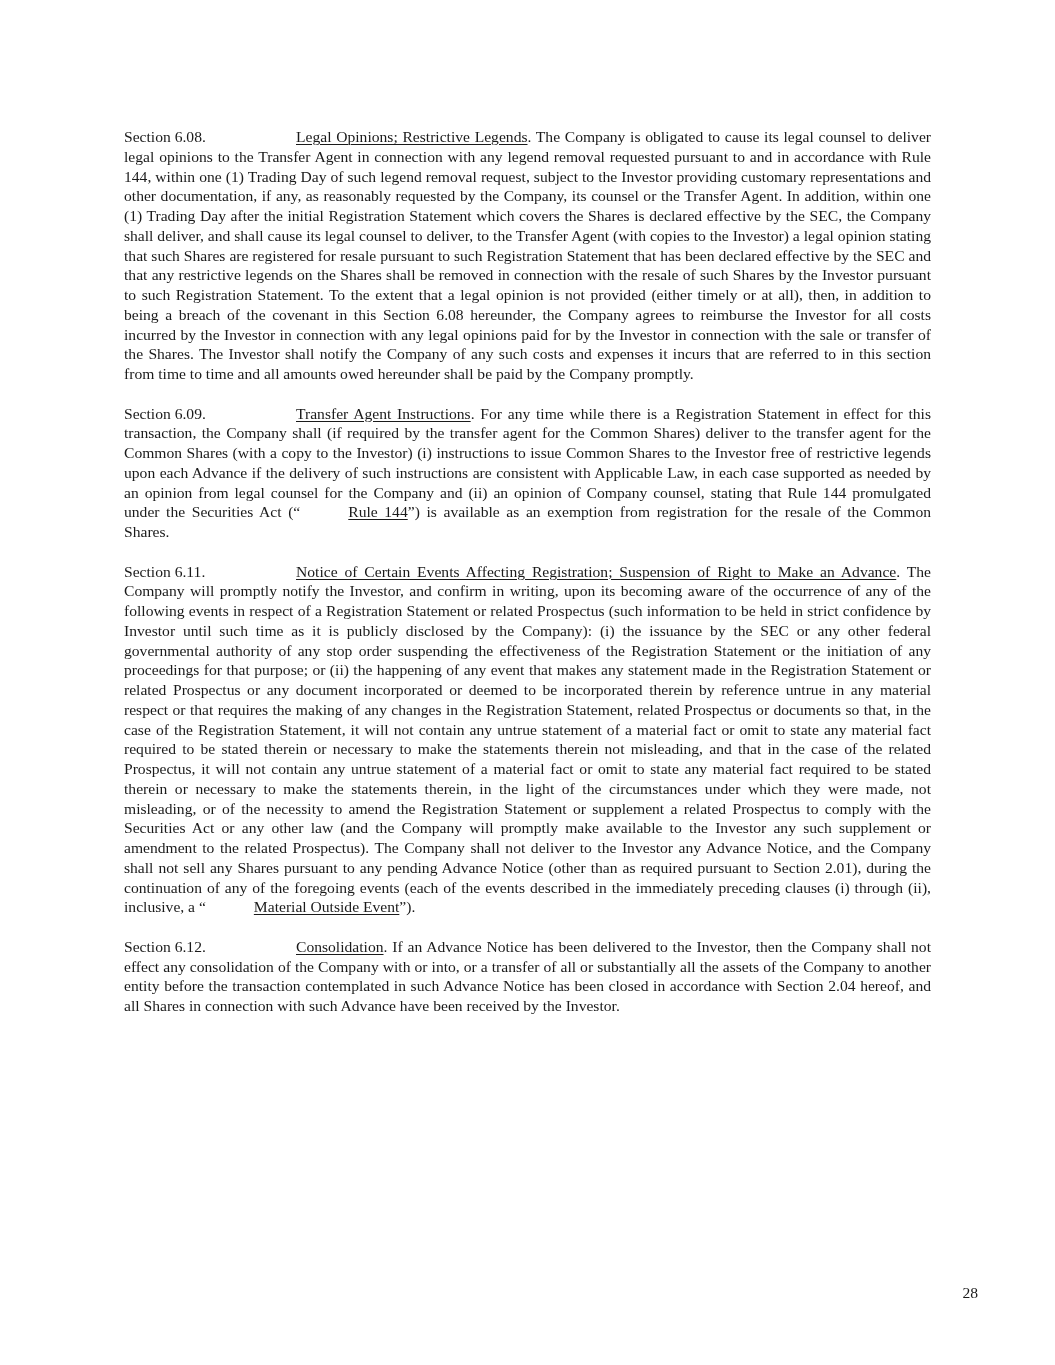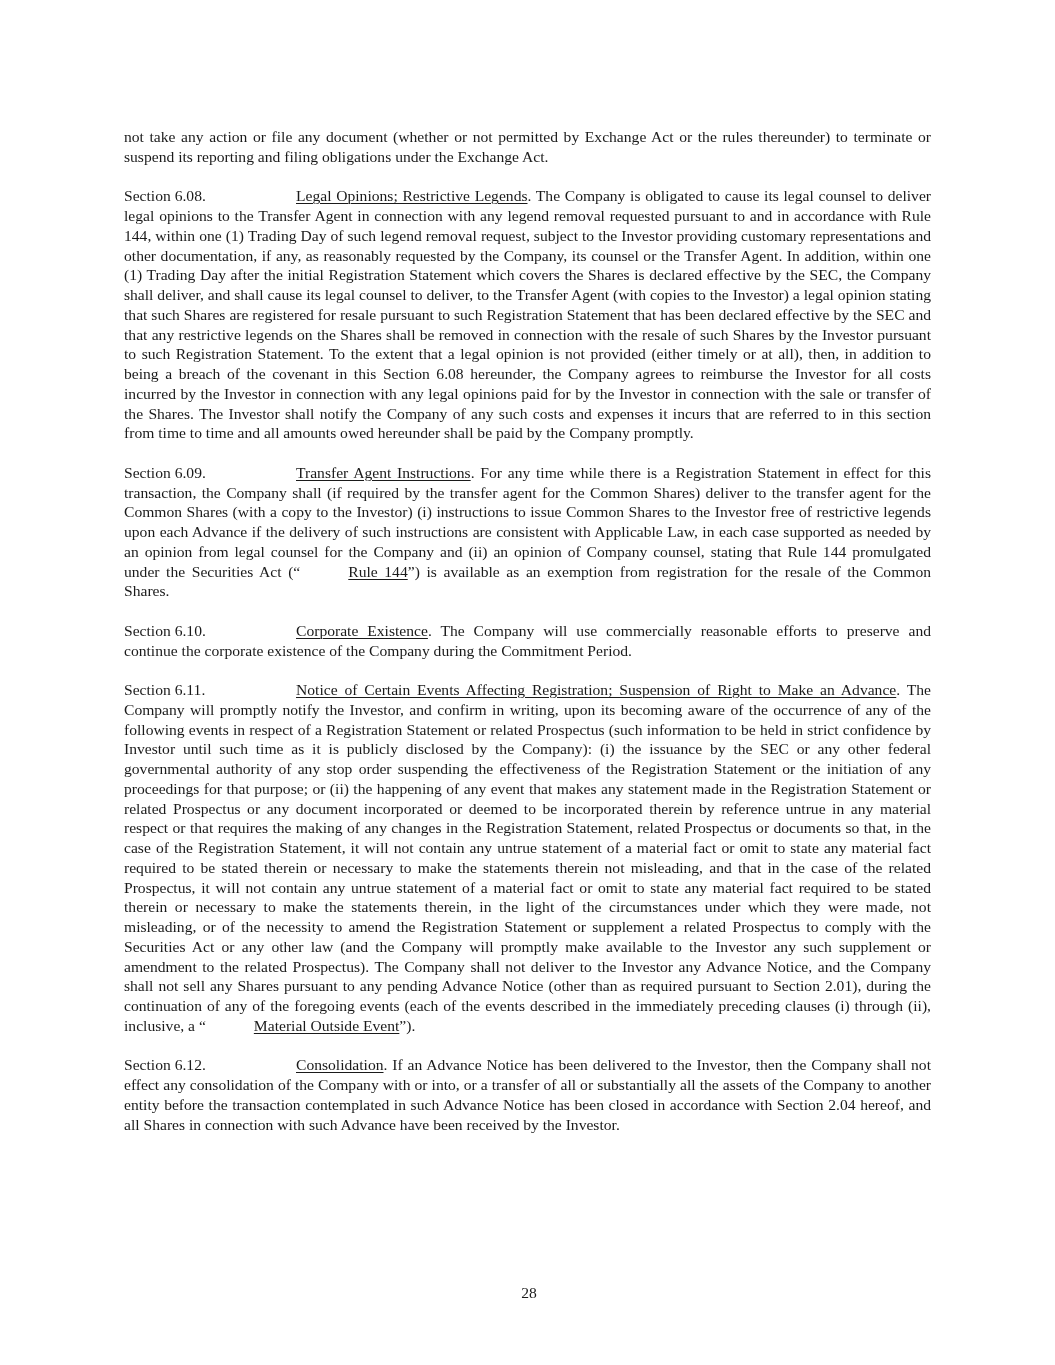--- a/index.html
+++ b/index.html
@@ -14,35 +14,33 @@
   }
   .para {
     margin: 0 0 19.75px 0;
     text-align: justify;
     text-align-last: left;
   }
   .sec-num { display: inline-block; width: 124px; }
   .u { text-decoration: underline; text-underline-offset: 2px; text-decoration-thickness: 1px; margin-left: 48px; }
   .page-number {
     position: absolute; left: 0; width: 978px; top: 1284px;
-    text-align: center; font-size: 15.6px; padding-left: 40px;
+    text-align: right; font-size: 15.6px;
   }
 </style>
 </head>
 <body>
 
 <div class="page">
 
-  <p class="para"><span>not take any action or file any document (whether or not permitted by Exchange Act or the rules thereunder) to terminate or suspend its reporting and filing obligations under the Exchange Act.</span></p>
 
   <p class="para"><span class="sec-num">Section 6.08.</span><span class="u">Legal Opinions; Restrictive Legends</span><span>.  The Company is obligated to cause its legal counsel to deliver legal opinions to the Transfer Agent in connection with any legend removal requested pursuant to and in accordance with Rule 144, within one (1) Trading Day of such legend removal request, subject to the Investor providing customary representations and other documentation, if any, as reasonably requested by the Company, its counsel or the Transfer Agent. In addition, within one (1) Trading Day after the initial Registration Statement which covers the Shares is declared effective by the SEC, the Company shall deliver, and shall cause its legal counsel to deliver, to the Transfer Agent (with copies to the Investor) a legal opinion stating that such Shares are registered for resale pursuant to such Registration Statement that has been declared effective by the SEC and that any restrictive legends on the Shares shall be removed in connection with the resale of such Shares by the Investor pursuant to such Registration Statement. To the extent that a legal opinion is not provided (either timely or at all), then, in addition to being a breach of the covenant in this Section 6.08 hereunder, the Company agrees to reimburse the Investor for all costs incurred by the Investor in connection with any legal opinions paid for by the Investor in connection with the sale or transfer of the Shares. The Investor shall notify the Company of any such costs and expenses it incurs that are referred to in this section from time to time and all amounts owed hereunder shall be paid by the Company promptly.</span></p>
 
   <p class="para"><span class="sec-num">Section 6.09.</span><span class="u">Transfer Agent Instructions</span><span>. For any time while there is a Registration Statement in effect for this transaction, the Company shall (if required by the transfer agent for the Common Shares) deliver to the transfer agent for the Common Shares (with a copy to the Investor) (i) instructions to issue Common Shares to the Investor free of restrictive legends upon each Advance if the delivery of such instructions are consistent with Applicable Law, in each case supported as needed by an opinion from legal counsel for the Company and (ii) an opinion of Company counsel, stating that Rule 144 promulgated under the Securities Act (“</span><span class="u">Rule 144</span><span>”) is available as an exemption from registration for the resale of the Common Shares.</span></p>
 
-  <p class="para"><span class="sec-num">Section 6.10.</span><span class="u">Corporate Existence</span><span>.  The Company will use commercially reasonable efforts to preserve and continue the corporate existence of the Company during the Commitment Period.</span></p>
 
   <p class="para"><span class="sec-num">Section 6.11.</span><span class="u">Notice of Certain Events Affecting Registration; Suspension of Right to Make an Advance</span><span>.  The Company will promptly notify the Investor, and confirm in writing, upon its becoming aware of the occurrence of any of the following events in respect of a Registration Statement or related Prospectus (such information to be held in strict confidence by Investor until such time as it is publicly disclosed by the Company): (i) the issuance by the SEC or any other federal governmental authority of any stop order suspending the effectiveness of the Registration Statement or the initiation of any proceedings for that purpose; or (ii) the happening of any event that makes any statement made in the Registration Statement or related Prospectus or any document incorporated or deemed to be incorporated therein by reference untrue in any material respect or that requires the making of any changes in the Registration Statement, related Prospectus or documents so that, in the case of the Registration Statement, it will not contain any untrue statement of a material fact or omit to state any material fact required to be stated therein or necessary to make the statements therein not misleading, and that in the case of the related Prospectus, it will not contain any untrue statement of a material fact or omit to state any material fact required to be stated therein or necessary to make the statements therein, in the light of the circumstances under which they were made, not misleading, or of the necessity to amend the Registration Statement or supplement a related Prospectus to comply with the Securities Act or any other law (and the Company will promptly make available to the Investor any such supplement or amendment to the related Prospectus).  The Company shall not deliver to the Investor any Advance Notice, and the Company shall not sell any Shares pursuant to any pending Advance Notice (other than as required pursuant to Section 2.01), during the continuation of any of the foregoing events (each of the events described in the immediately preceding clauses (i) through (ii), inclusive, a “</span><span class="u">Material Outside Event</span><span>”).</span></p>
 
   <p class="para"><span class="sec-num">Section 6.12.</span><span class="u">Consolidation</span><span>.  If an Advance Notice has been delivered to the Investor, then the Company shall not effect any consolidation of the Company with or into, or a transfer of all or substantially all the assets of the Company to another entity before the transaction contemplated in such Advance Notice has been closed in accordance with Section 2.04 hereof, and all Shares in connection with such Advance have been received by the Investor.</span></p>
 
 </div>
 
 <div class="page-number">28</div>
 
 </body></html>

